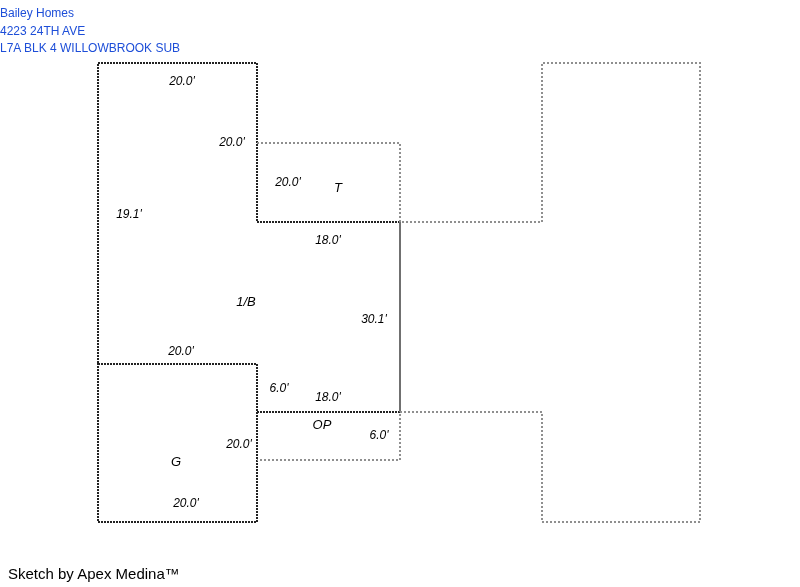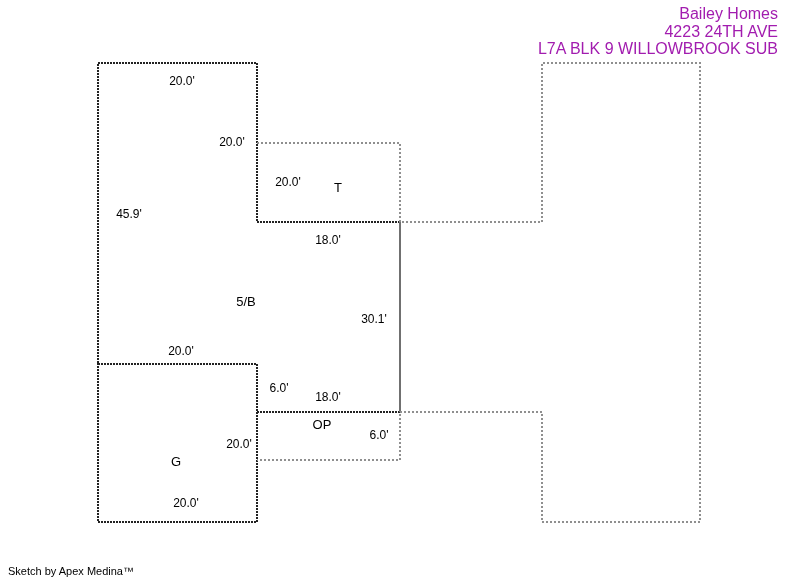--- a/index.html
+++ b/index.html
@@ -13,86 +13,87 @@
     width: 800px;
     height: 587px;
     background: #ffffff;
     overflow: hidden;
   }
   #header {
     position: absolute;
     top: 5px;
     left: 0;
     width: 778px;
-    text-align: right;
-    color: #a21caf;
-    font-size: 16px;
+    text-align: left;
+    color: #1d4ed8;
+    font-size: 12px;
     line-height: 17.5px;
   }
   #plan-svg {
     position: absolute;
     left: 0;
     top: 0;
   }
   .lbl {
     position: absolute;
     transform: translate(-50%, -50%);
     color: #000000;
     font-size: 12px;
     white-space: nowrap;
+    font-style: italic;
   }
   .area-lbl {
     font-size: 13px;
   }
   #footer {
     position: absolute;
     left: 8px;
     top: 565px;
     color: #000000;
-    font-size: 11px;
+    font-size: 15px;
     white-space: nowrap;
   }
 </style>
 </head>
 <body>
 
 <div id="page">
 
   <div id="header">
     <div>Bailey Homes</div>
     <div>4223 24TH AVE</div>
-    <div>L7A BLK 9 WILLOWBROOK SUB</div>
+    <div>L7A BLK 4 WILLOWBROOK SUB</div>
   </div>
 
   <svg id="plan-svg" width="800" height="587" viewBox="0 0 800 587">
 
     <path d="M 98,63 L 257,63 L 257,222 L 400,222" fill="none" stroke-width="2" stroke-dasharray="2 1" stroke="#222222"></path>
 
     <path d="M 400,412 L 257,412 L 257,364 L 98,364 L 98,63" fill="none" stroke-width="2" stroke-dasharray="2 1" stroke="#222222"></path>
 
     <path d="M 400,222 L 400,412" fill="none" stroke-width="2" stroke="#707070"></path>
 
     <path d="M 98,364 L 257,364 L 257,522 L 98,522 Z" fill="none" stroke-width="2" stroke-dasharray="2 1" stroke="#222222"></path>
 
     <path d="M 257,143 L 400,143 L 400,222 L 542,222 L 542,63 L 700,63 L 700,522 L 542,522 L 542,412 L 400,412 L 400,460 L 257,460" fill="none" stroke-width="2" stroke-dasharray="2 2" stroke="#8f8f8f"></path>
   </svg>
 
   <div class="lbl" style="left:182px; top:81px">20.0'</div>
   <div class="lbl" style="left:232px; top:142px">20.0'</div>
   <div class="lbl" style="left:288px; top:182px">20.0'</div>
-  <div class="lbl" style="left:129px; top:214px">45.9'</div>
+  <div class="lbl" style="left:129px; top:214px">19.1'</div>
   <div class="lbl" style="left:328px; top:240px">18.0'</div>
   <div class="lbl" style="left:374px; top:319px">30.1'</div>
   <div class="lbl" style="left:181px; top:351px">20.0'</div>
   <div class="lbl" style="left:279px; top:388px">6.0'</div>
   <div class="lbl" style="left:328px; top:397px">18.0'</div>
   <div class="lbl" style="left:379px; top:435px">6.0'</div>
   <div class="lbl" style="left:239px; top:444px">20.0'</div>
   <div class="lbl" style="left:186px; top:503px">20.0'</div>
 
   <div class="lbl area-lbl" style="left:338px; top:187px">T</div>
-  <div class="lbl area-lbl" style="left:246px; top:301px">5/B</div>
+  <div class="lbl area-lbl" style="left:246px; top:301px">1/B</div>
   <div class="lbl area-lbl" style="left:176px; top:461px">G</div>
   <div class="lbl area-lbl" style="left:322px; top:424px">OP</div>
 
   <div id="footer">Sketch by Apex Medina™</div>
 
 </div>
 
 </body></html>

